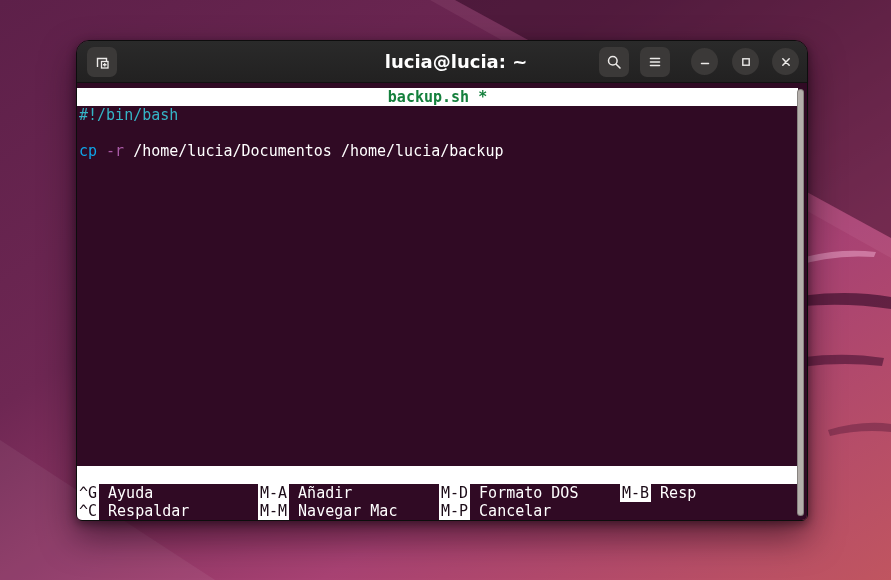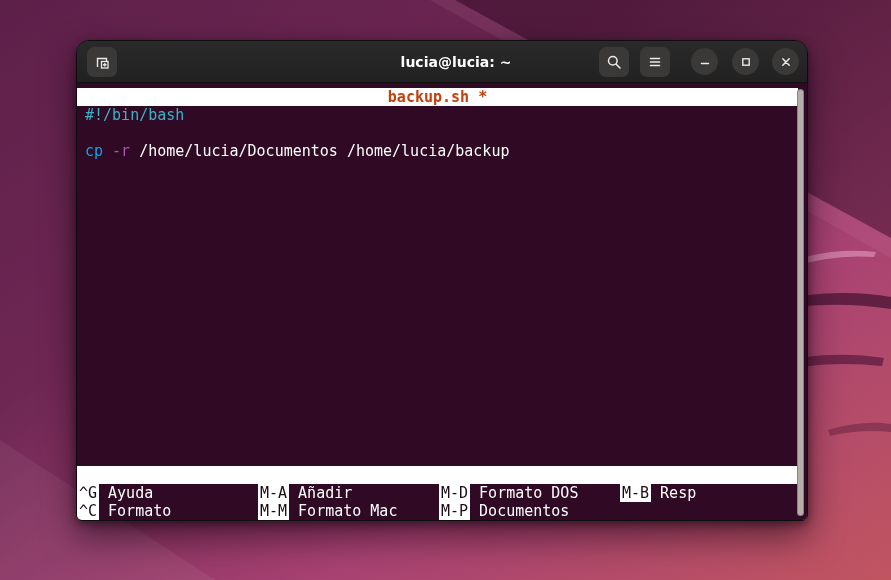--- a/index.html
+++ b/index.html
@@ -29,34 +29,34 @@
     display:flex;align-items:center;justify-content:center;flex:0 0 auto;
   }
   .newtab{margin-left:10px;}
   .search{margin-left:auto;}
   .menu{margin-left:11px;}
   .minimize{margin-left:21px;}
   .maximize{margin-left:14px;}
   .close{margin-left:13px;margin-right:8px;}
   .title{
     position:absolute;left:0;right:0;text-align:center;pointer-events:none;
-    color:#ffffff;font-family:"DejaVu Sans",sans-serif;font-size:14px;font-weight:bold;padding-left:28px;
+    color:#ffffff;font-family:"DejaVu Sans",sans-serif;font-size:18px;font-weight:bold;padding-left:28px;
   }
   .icon svg{display:block;}
 
   
   .term{
     position:relative;height:438px;background:#300a24;
     font-size:15px;line-height:18px;color:#ffffff;
     padding-top:5px;
   }
-  .bar{width:721px;height:18px;background:#ffffff;color:#c2410c;white-space:pre;overflow:hidden;}
+  .bar{width:721px;height:18px;background:#ffffff;color:#15803d;white-space:pre;overflow:hidden;}
   .nano-header{position:relative;font-weight:bold;}
   .nano-header .hdr-center{position:absolute;left:50%;transform:translateX(-50%);top:0;}
-  .editor{height:360px;width:721px;padding-left:8px;white-space:pre;overflow:hidden;}
+  .editor{height:360px;width:721px;padding-left:2px;white-space:pre;overflow:hidden;}
   .tline{height:18px;}
   .status{font-weight:bold;padding-left:2px;}
   .shortcuts{width:620px;}
   .sc-row{display:grid;grid-template-columns:181px 181px 181px 178px;height:18px;overflow:hidden;}
   .sc-cell{white-space:pre;overflow:hidden;}
   .sc-key{background:#ffffff;color:#1c0c18;padding:0 2px;display:inline-block;}
   .sc-label{color:#ffffff;margin-left:9px;}
 
   .scrollbar{
     position:absolute;right:3px;top:6px;bottom:5px;width:7px;
@@ -142,21 +142,21 @@
     </div>
 
     <div class="shortcuts">
       <div class="sc-row">
           <div class="sc-cell"><span class="sc-key">^G</span><span class="sc-label">Ayuda</span></div>
           <div class="sc-cell"><span class="sc-key">M-A</span><span class="sc-label">Añadir</span></div>
           <div class="sc-cell"><span class="sc-key">M-D</span><span class="sc-label">Formato DOS</span></div>
           <div class="sc-cell"><span class="sc-key">M-B</span><span class="sc-label">Respaldar ficher</span></div>
         </div>
       <div class="sc-row">
-          <div class="sc-cell"><span class="sc-key">^C</span><span class="sc-label">Formato</span></div>
-          <div class="sc-cell"><span class="sc-key">M-M</span><span class="sc-label">Formato Mac</span></div>
-          <div class="sc-cell"><span class="sc-key">M-P</span><span class="sc-label">Documentos</span></div>
+          <div class="sc-cell"><span class="sc-key">^C</span><span class="sc-label">Respaldar</span></div>
+          <div class="sc-cell"><span class="sc-key">M-M</span><span class="sc-label">Navegar Mac</span></div>
+          <div class="sc-cell"><span class="sc-key">M-P</span><span class="sc-label">Cancelar</span></div>
         </div>
     </div>
 
     <div class="scrollbar"></div>
   </div>
 </div>
 
 </body></html>

